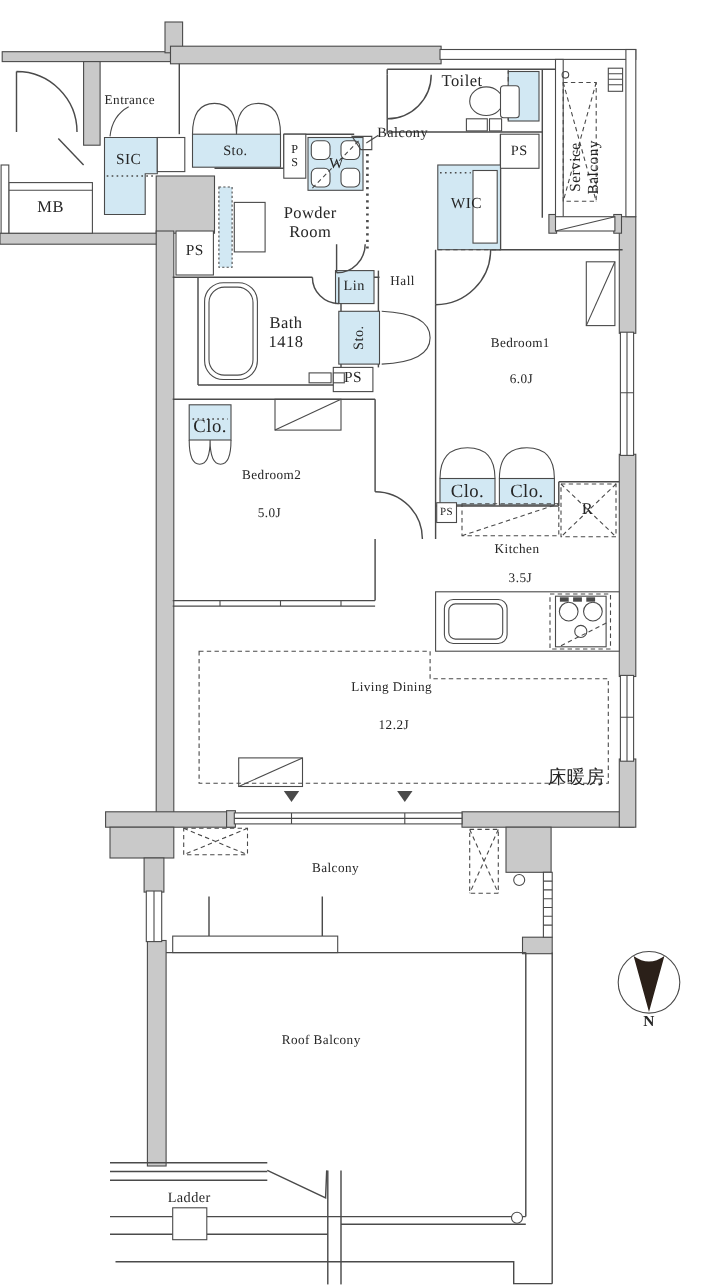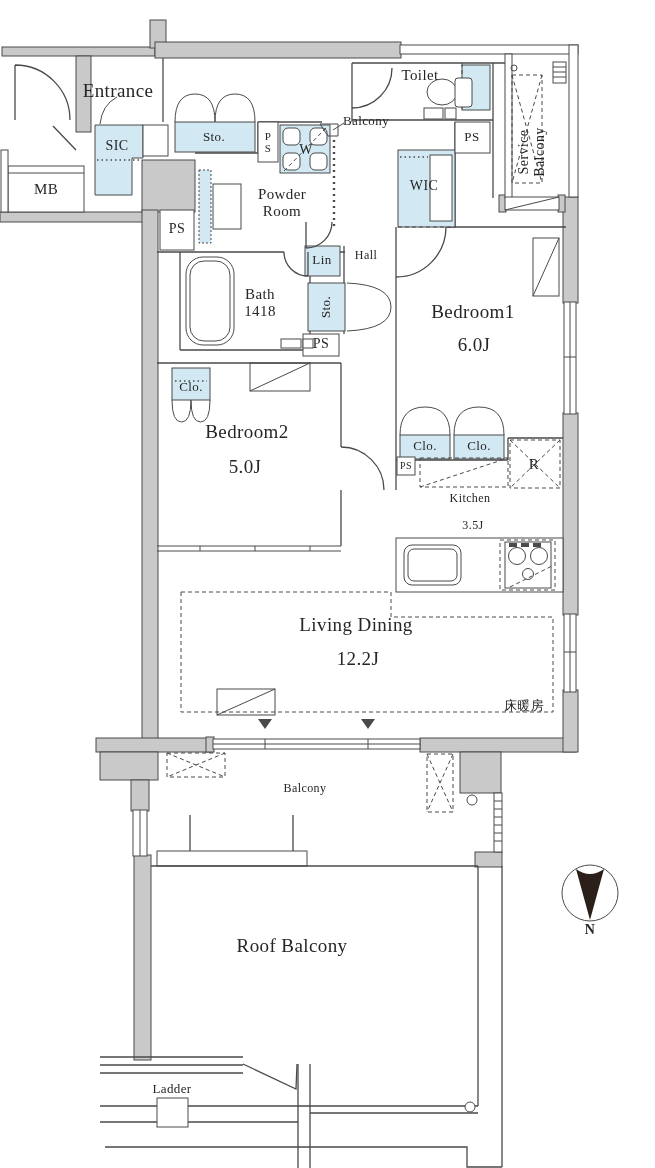--- a/index.html
+++ b/index.html
@@ -11,22 +11,22 @@
     position:relative; width:655px; height:1168px; background:#ffffff;
     font-family:"Liberation Serif", serif; color:var(--text); overflow:hidden;
   }
   .plan svg{position:absolute;left:0;top:0;}
   .lbl{
     position:absolute; transform:translate(-50%,-50%);
     white-space:pre-line; text-align:center; line-height:1.12;
     letter-spacing:.4px; pointer-events:none;
   }
   .vert{transform:translate(-50%,-50%) rotate(-90deg);}
-  .s10{font-size:10px}.s11{font-size:11px}.s12{font-size:13px}.s13{font-size:13px}
-  .s14{font-size:14px}.s15{font-size:15px}.s16{font-size:12px}.s17{font-size:19px}
+  .s10{font-size:10px}.s11{font-size:11px}.s12{font-size:17px}.s13{font-size:13px}
+  .s14{font-size:14px}.s15{font-size:15px}.s16{font-size:12px}.s17{font-size:12px}
   
   .wall{fill:var(--wall-fill);stroke:var(--line);stroke-width:1;}
   .wht{fill:#fff;stroke:var(--line);stroke-width:1;}
   .blue{fill:var(--fixture-fill);stroke:var(--line);stroke-width:1;}
   .ln{fill:none;stroke:var(--line);stroke-width:1.3;}
   .thin{fill:none;stroke:var(--line);stroke-width:1;}
   .dsh{fill:none;stroke:var(--line);stroke-width:1;stroke-dasharray:4 3;}
   .dot{fill:none;stroke:var(--line);stroke-width:1.4;stroke-dasharray:1.5 3;}
   .dot2{fill:none;stroke:var(--line);stroke-width:2.4;stroke-dasharray:2 4;}
   .blk{fill:var(--line);stroke:none;}

